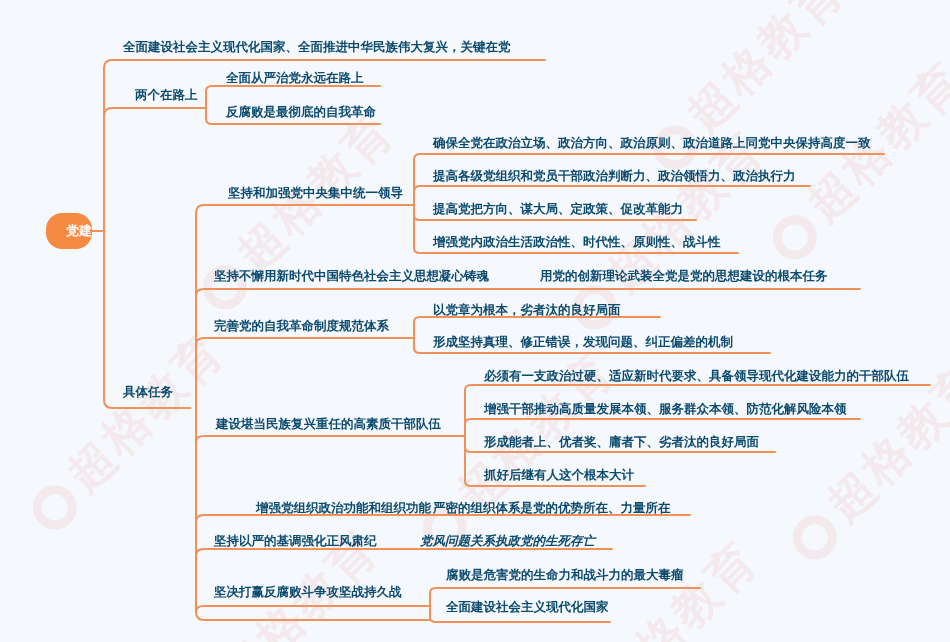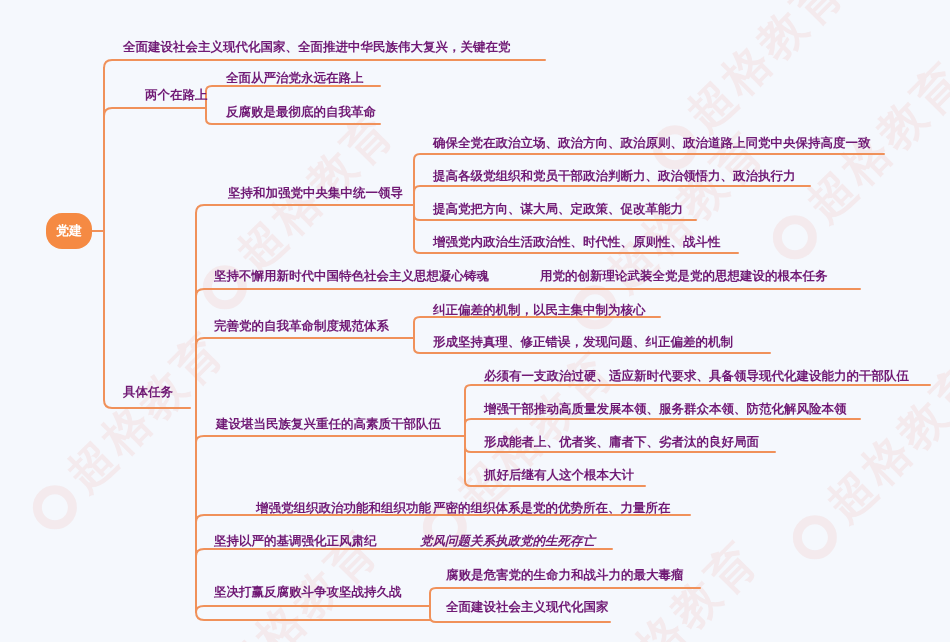--- a/index.html
+++ b/index.html
@@ -13,27 +13,27 @@
     font-size:46px; font-weight:bold; transform:rotate(-45deg);
     white-space:nowrap; pointer-events:none; letter-spacing:4px;
   }
   .wm .g {
     display:inline-block; width:44px; height:44px; border-radius:50%;
     border:9px solid rgba(240,120,100,0.10); box-sizing:border-box;
     vertical-align:middle; margin-right:10px;
   }
   svg.lines { position:absolute; left:0; top:0; }
   .node {
-    position:absolute; font-size:12.5px; font-weight:bold; color:#701a75;
+    position:absolute; font-size:12.5px; font-weight:bold; color:#0c4a6e;
     white-space:nowrap; line-height:16px;
   }
   .root {
     position:absolute; left:46px; top:213px; width:46px; height:36px;
     background:#f58a43; border-radius:16px; color:#fff; font-weight:bold;
-    font-size:13px; display:flex; align-items:center; justify-content:center;
+    font-size:13px; display:flex; align-items:center; justify-content:flex-end;
   }
 </style>
 </head>
 <body>
 
 <div class="wm" style="left:620px;top:40px;"><span class="g"></span><span>超格教育</span></div>
 <div class="wm" style="left:740px;top:130px;"><span class="g"></span><span>超格教育</span></div>
 <div class="wm" style="left:170px;top:180px;"><span class="g"></span><span>超格教育</span></div>
 <div class="wm" style="left:540px;top:200px;"><span class="g"></span><span>超格教育</span></div>
 <div class="wm" style="left:0px;top:400px;"><span class="g"></span><span>超格教育</span></div>
@@ -79,42 +79,42 @@
     <path d="M430 606 V593 Q430 588 436 588 H700"></path>
     <path d="M430 606 V617 Q430 622 436 622 H610"></path>
   </g>
 </svg>
 
 <div class="root">
   <span>党建</span>
 </div>
 
 <div class="node" style="left:123px;top:39px;">全面建设社会主义现代化国家、全面推进中华民族伟大复兴，关键在党</div>
-<div class="node" style="left:133px;top:87px;padding-left:12px;">两个在路上</div>
+<div class="node" style="left:123px;top:87px;padding-left:12px;">两个在路上</div>
 <div class="node" style="left:123px;top:384px;">具体任务</div>
 
 <div class="node" style="left:226px;top:70px;">全面从严治党永远在路上</div>
 <div class="node" style="left:226px;top:104px;">反腐败是最彻底的自我革命</div>
 
 <div class="node" style="left:228px;top:185px;">坚持和加强党中央集中统一领导</div>
 <div class="node" style="left:214px;top:268px;">坚持不懈用新时代中国特色社会主义思想凝心铸魂</div>
 <div class="node" style="left:214px;top:318px;">完善党的自我革命制度规范体系</div>
 <div class="node" style="left:216px;top:416px;">建设堪当民族复兴重任的高素质干部队伍</div>
 <div class="node" style="left:214px;top:500px;margin-left:42px;">增强党组织政治功能和组织功能</div>
 <div class="node" style="left:214px;top:533px;">坚持以严的基调强化正风肃纪</div>
 <div class="node" style="left:214px;top:584px;">坚决打赢反腐败斗争攻坚战持久战</div>
 
 <div class="node" style="left:433px;top:135px;">确保全党在政治立场、政治方向、政治原则、政治道路上同党中央保持高度一致</div>
 <div class="node" style="left:433px;top:168px;">提高各级党组织和党员干部政治判断力、政治领悟力、政治执行力</div>
 <div class="node" style="left:433px;top:201px;">提高党把方向、谋大局、定政策、促改革能力</div>
 <div class="node" style="left:433px;top:234px;">增强党内政治生活政治性、时代性、原则性、战斗性</div>
 
 <div class="node" style="left:540px;top:268px;">用党的创新理论武装全党是党的思想建设的根本任务</div>
 
-<div class="node" style="left:433px;top:302px;">纠正偏差的机制，以民主集中制为核心</div>
+<div class="node" style="left:433px;top:302px;">以党章为根本，劣者汰的良好局面</div>
 <div class="node" style="left:433px;top:334px;">形成坚持真理、修正错误，发现问题、纠正偏差的机制</div>
 
 <div class="node" style="left:484px;top:368px;">必须有一支政治过硬、适应新时代要求、具备领导现代化建设能力的干部队伍</div>
 <div class="node" style="left:484px;top:401px;">增强干部推动高质量发展本领、服务群众本领、防范化解风险本领</div>
 <div class="node" style="left:484px;top:434px;">形成能者上、优者奖、庸者下、劣者汰的良好局面</div>
 <div class="node" style="left:484px;top:467px;">抓好后继有人这个根本大计</div>
 
 <div class="node" style="left:433px;top:500px;">严密的组织体系是党的优势所在、力量所在</div>
 
 <div class="node" style="left:420px;top:533px;font-style:italic;">党风问题关系执政党的生死存亡</div>

